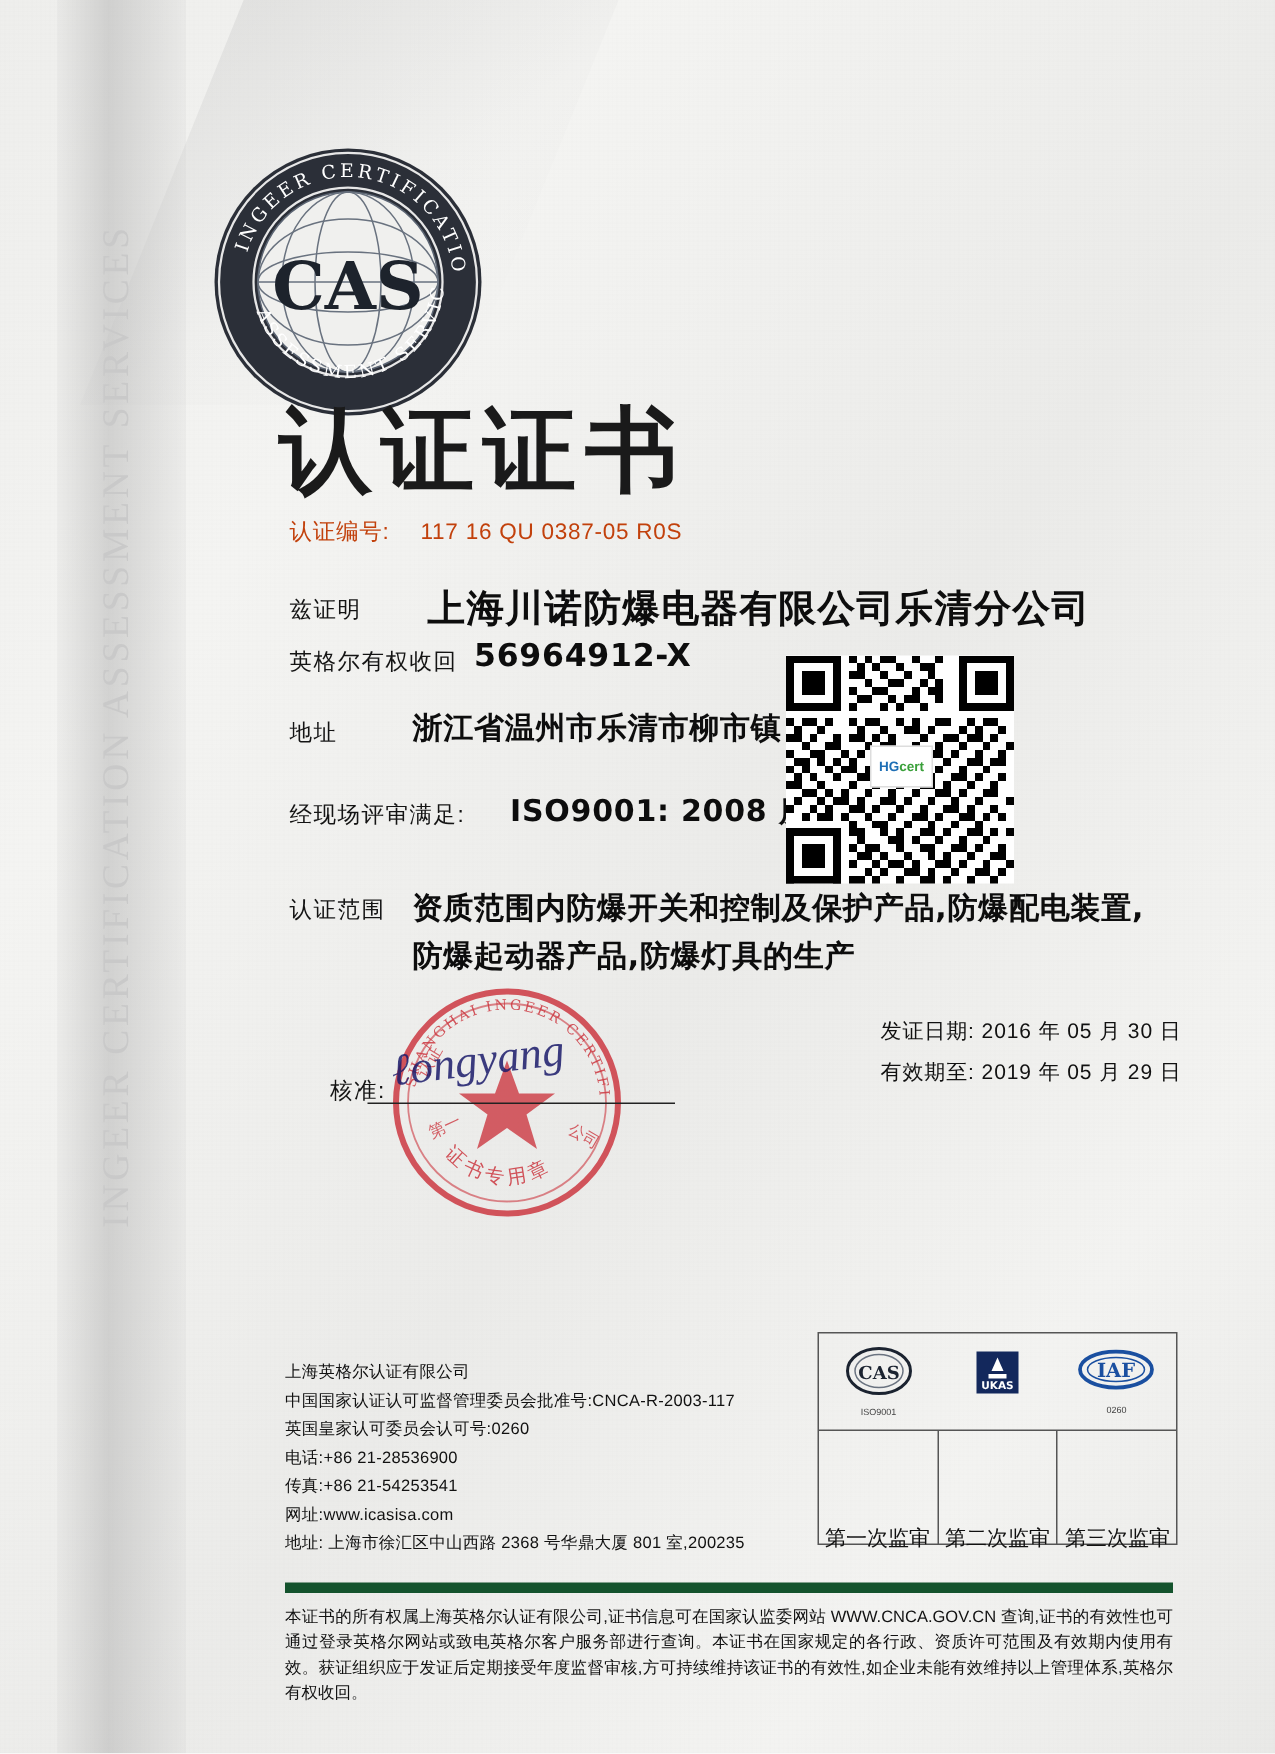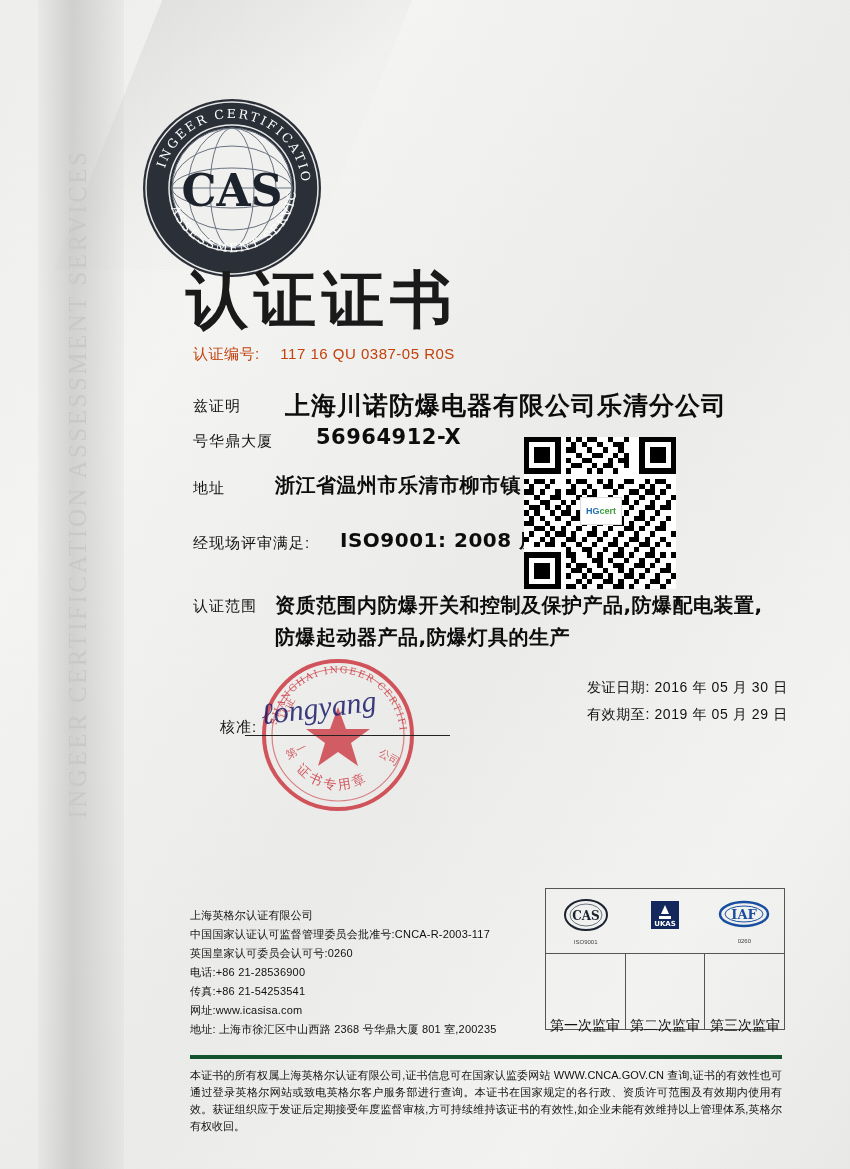--- a/index.html
+++ b/index.html
@@ -285,21 +285,21 @@
 
   
   .legal {
     position: absolute;
     left: 190px;
     top: 1055px;
     width: 592px;
     font-size: 11px;
     line-height: 17px;
     color: #111;
-    border-top: 4px solid #14532d;
+    border-top: 7px solid #14532d;
     padding-top: 8px;
     text-align: justify;
   }
 </style>
 </head>
 <body>
 
 <div id="certificate">
   <div class="paper-bg"></div>
   <div class="paper-noise"></div>
@@ -340,21 +340,21 @@
   <div class="cert-title">认证证书</div>
 
   <div class="cert-number">
     <span>认证编号:</span>
     <span class="num">117 16 QU 0387-05 R0S</span>
   </div>
 
   <div class="field-label lbl-zizheng">兹证明</div>
   <div class="field-value company-name">上海川诺防爆电器有限公司乐清分公司</div>
 
-  <div class="field-label lbl-orgcode">号华鼎大厦</div>
+  <div class="field-label lbl-orgcode">英格尔有权收回</div>
   <div class="field-value org-code">56964912-X</div>
 
   <div class="field-label lbl-address">地址</div>
   <div class="field-value address-value">浙江省温州市乐清市柳市镇</div>
 
   <div class="field-label lbl-audit">经现场评审满足:</div>
   <div class="field-value audit-value">ISO9001: 2008 质量管理体系</div>
 
   <div class="field-label lbl-scope">认证范围</div>
   <div class="field-value scope-value">资质范围内防爆开关和控制及保护产品,防爆配电装置,防爆起动器产品,防爆灯具的生产</div>

